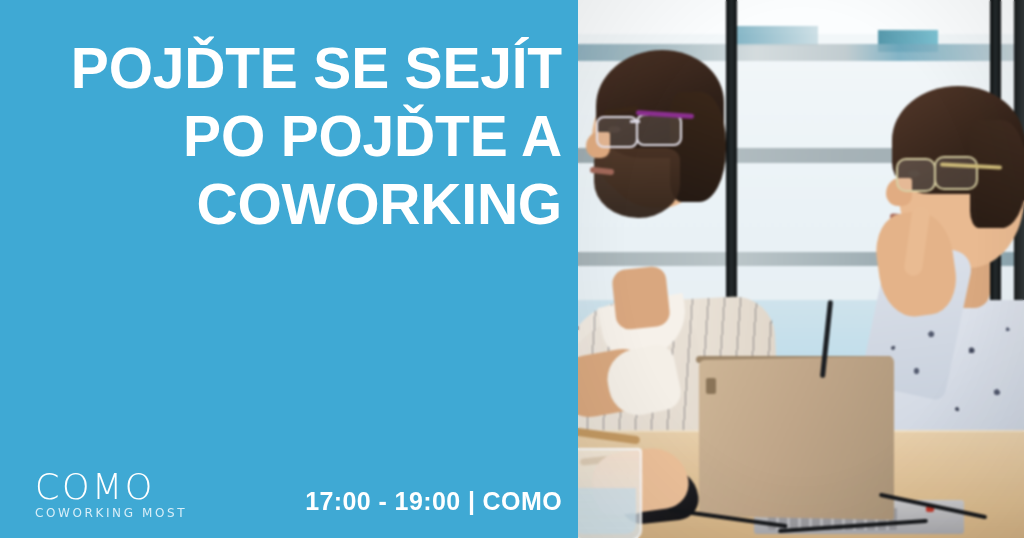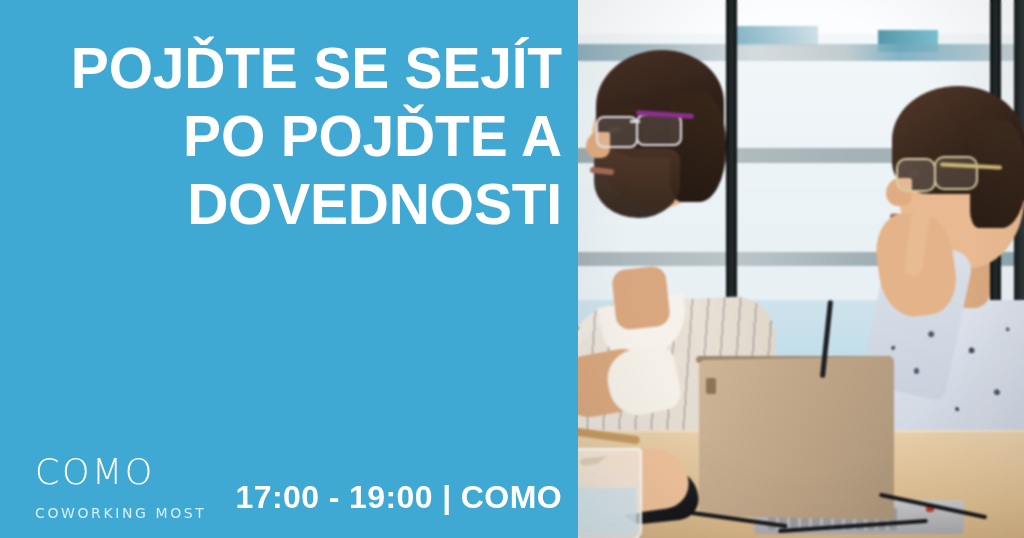--- a/index.html
+++ b/index.html
@@ -25,29 +25,29 @@
 
   
   #logo{position:absolute;left:35px;bottom:18px;}
   #logo-word{
     color:#ffffff;font-size:35px;line-height:34px;
     font-weight:300;letter-spacing:2.5px;
     font-family:"DejaVu Sans",sans-serif;
     margin-top:37px;
   }
   #logo-sub{
-    color:#d8eef8;font-size:14px;line-height:14px;
-    letter-spacing:2.6px;margin-top:17px;
+    color:#d8eef8;font-size:12px;line-height:14px;
+    letter-spacing:2.6px;margin-top:2px;
     font-family:"DejaVu Sans",sans-serif;
   }
 
   
   #caption{
     position:absolute;right:16px;bottom:22px;
-    color:#ffffff;font-size:32px;font-weight:bold;
+    color:#ffffff;font-size:25px;font-weight:bold;
     letter-spacing:0.4px;white-space:nowrap;
   }
 
   
   #photo{
     position:absolute;left:578px;top:0;width:446px;height:538px;
     overflow:hidden;background:#e9eff2;
   }
   .ph{position:absolute;}
 
@@ -293,21 +293,21 @@
 
     <div class="ph blurlayer"></div>
     <div class="ph vign"></div>
   </div>
 
   <div id="left-panel">
 
     <div id="headline">
       <div>POJĎTE SE SEJÍT</div>
       <div>PO POJĎTE A</div>
-      <div>DOVEDNOSTI</div>
+      <div>COWORKING</div>
     </div>
 
     <div id="logo">
       <div id="logo-word">COMO</div>
       <div id="logo-sub">COWORKING MOST</div>
     </div>
 
     <div id="caption">17:00 - 19:00 | COMO</div>
   </div>
 

